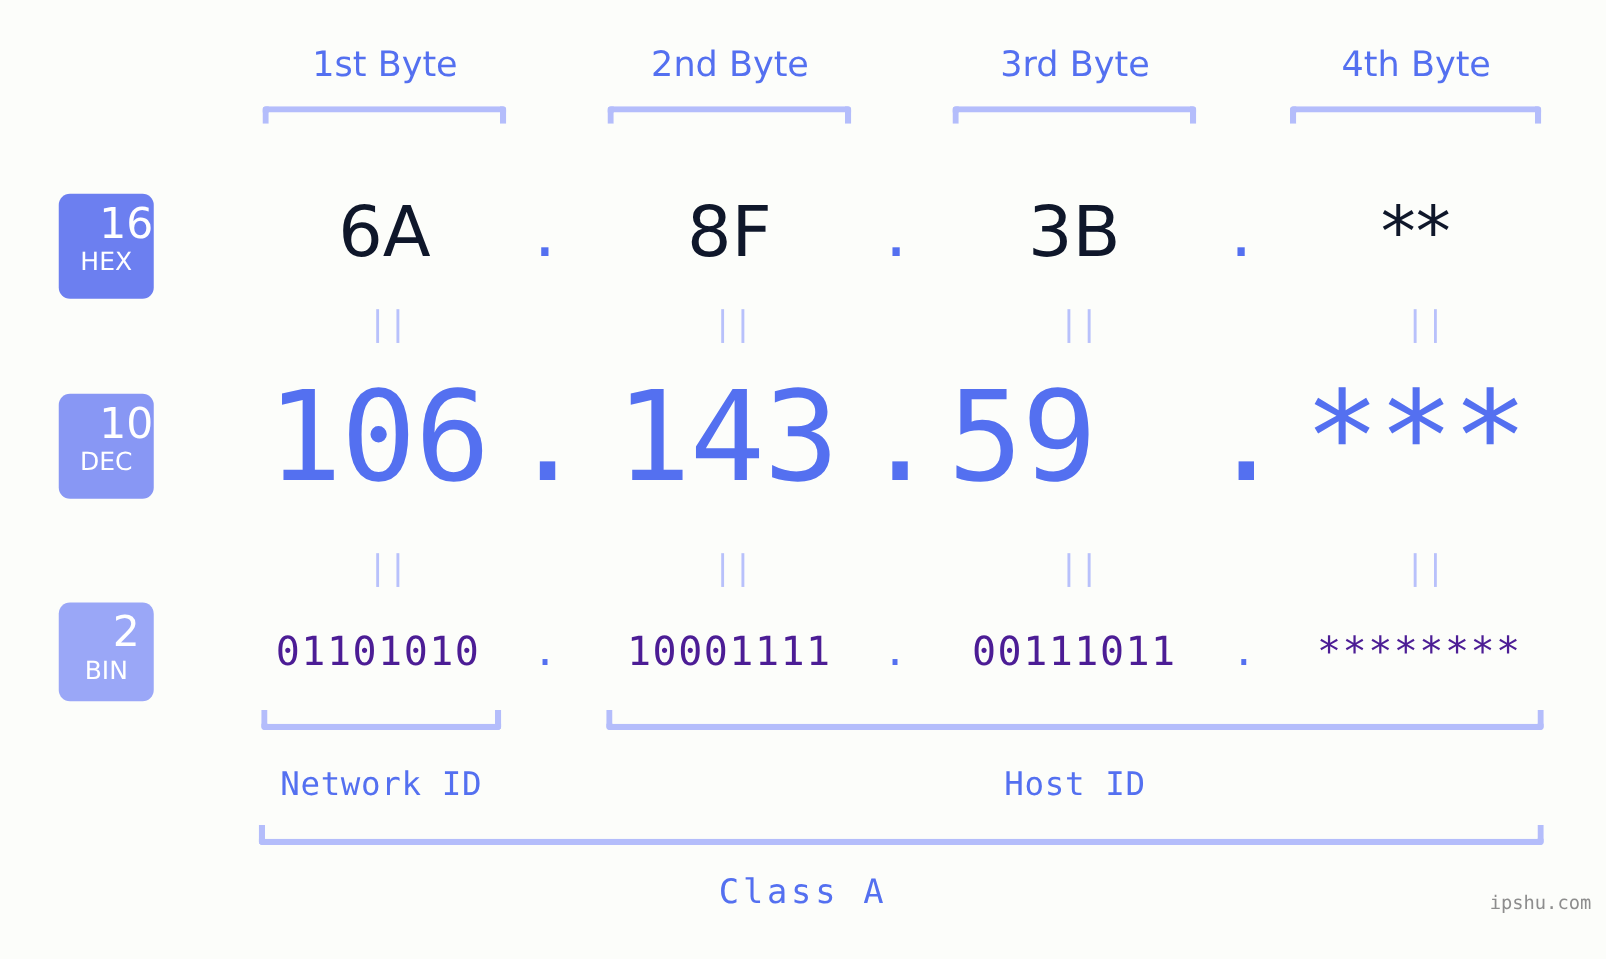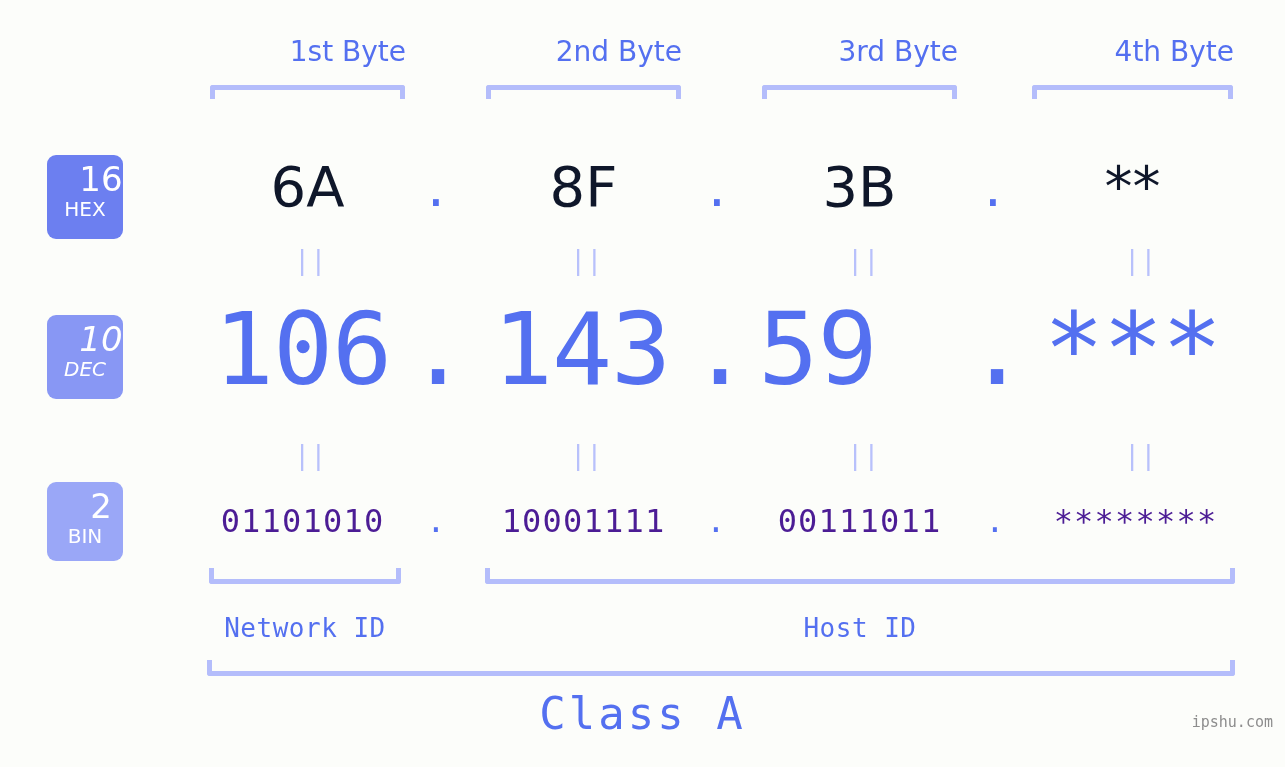--- a/index.html
+++ b/index.html
@@ -18,21 +18,21 @@
     width: 1285px;
     height: 767px;
   }
 
   
   .byte-label {
     position: absolute;
     top: 31px;
     height: 42px;
     line-height: 42px;
-    text-align: right;
+    text-align: center;
     font-size: 28px;
     color: #5470f0;
     font-family: "DejaVu Sans", sans-serif;
     letter-spacing: 0px;
     white-space: nowrap;
   }
 
   
   .bracket-down {
     position: absolute;
@@ -74,21 +74,21 @@
     font-weight: 400;
     padding-left: 32px;
   }
   .badge .sub {
     display: block;
     font-size: 20px;
     line-height: 24px;
     font-weight: 400;
   }
   #badge-hex { top: 155px; height: 84px; background: #6c7ff0; }
-  #badge-dec { top: 315px; height: 84px; background: #8897f4; font-style: italic; }
+  #badge-dec { top: 315px; height: 84px; background: #8897f4; }
   #badge-bin { top: 482px; height: 79px; background: #9aa7f7; }
 
   
   .cell {
     position: absolute;
     text-align: center;
     white-space: nowrap;
   }
 
   
@@ -183,21 +183,21 @@
     white-space: nowrap;
   }
 
   
   #class-label {
     position: absolute;
     top: 694px;
     left: 0;
     width: 1285px;
     text-align: center;
-    font-size: 44px;
+    font-size: 27px;
     line-height: 40px;
     color: #5470f0;
     font-family: "DejaVu Sans Mono", monospace;
     letter-spacing: 3px;
   }
 
   
   #watermark {
     position: absolute;
     right: 12px;

